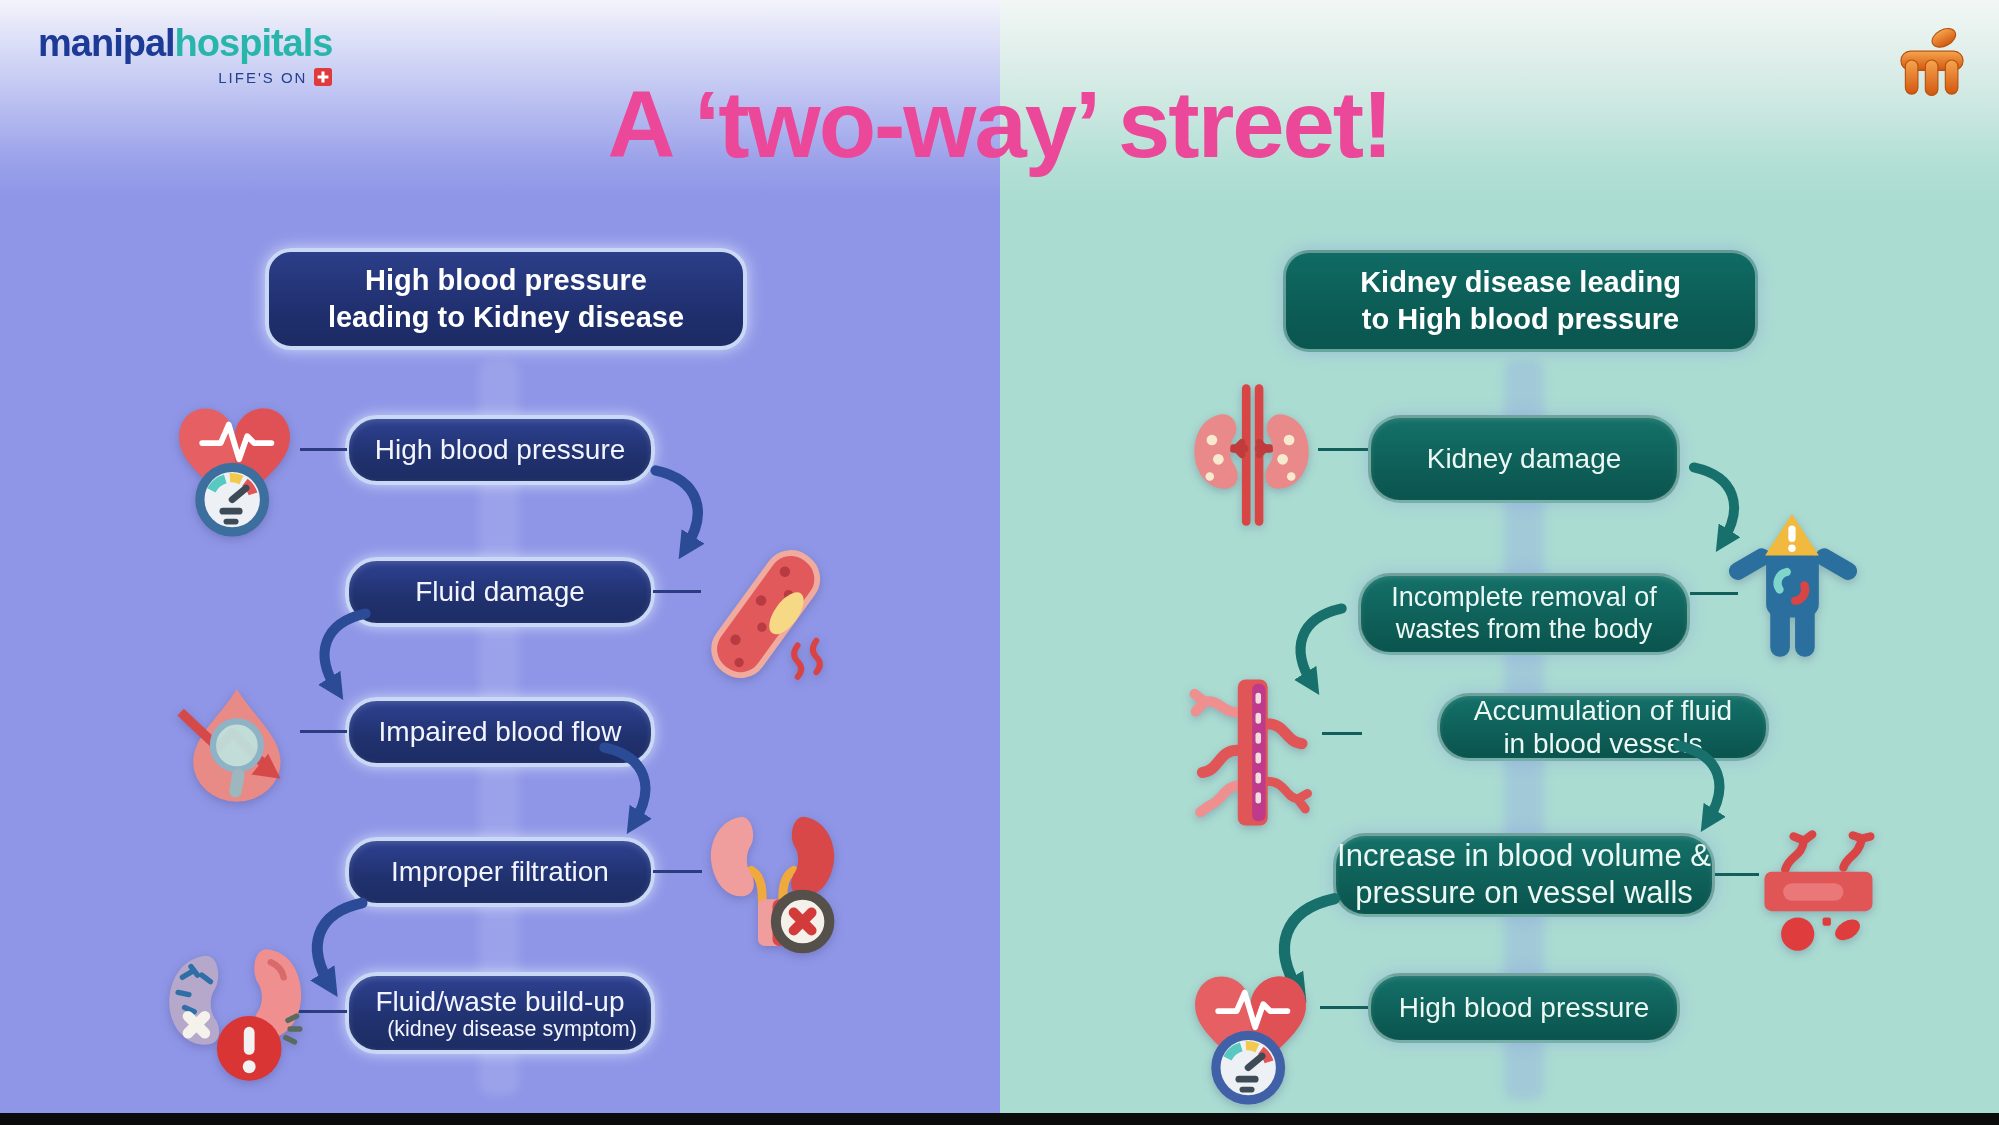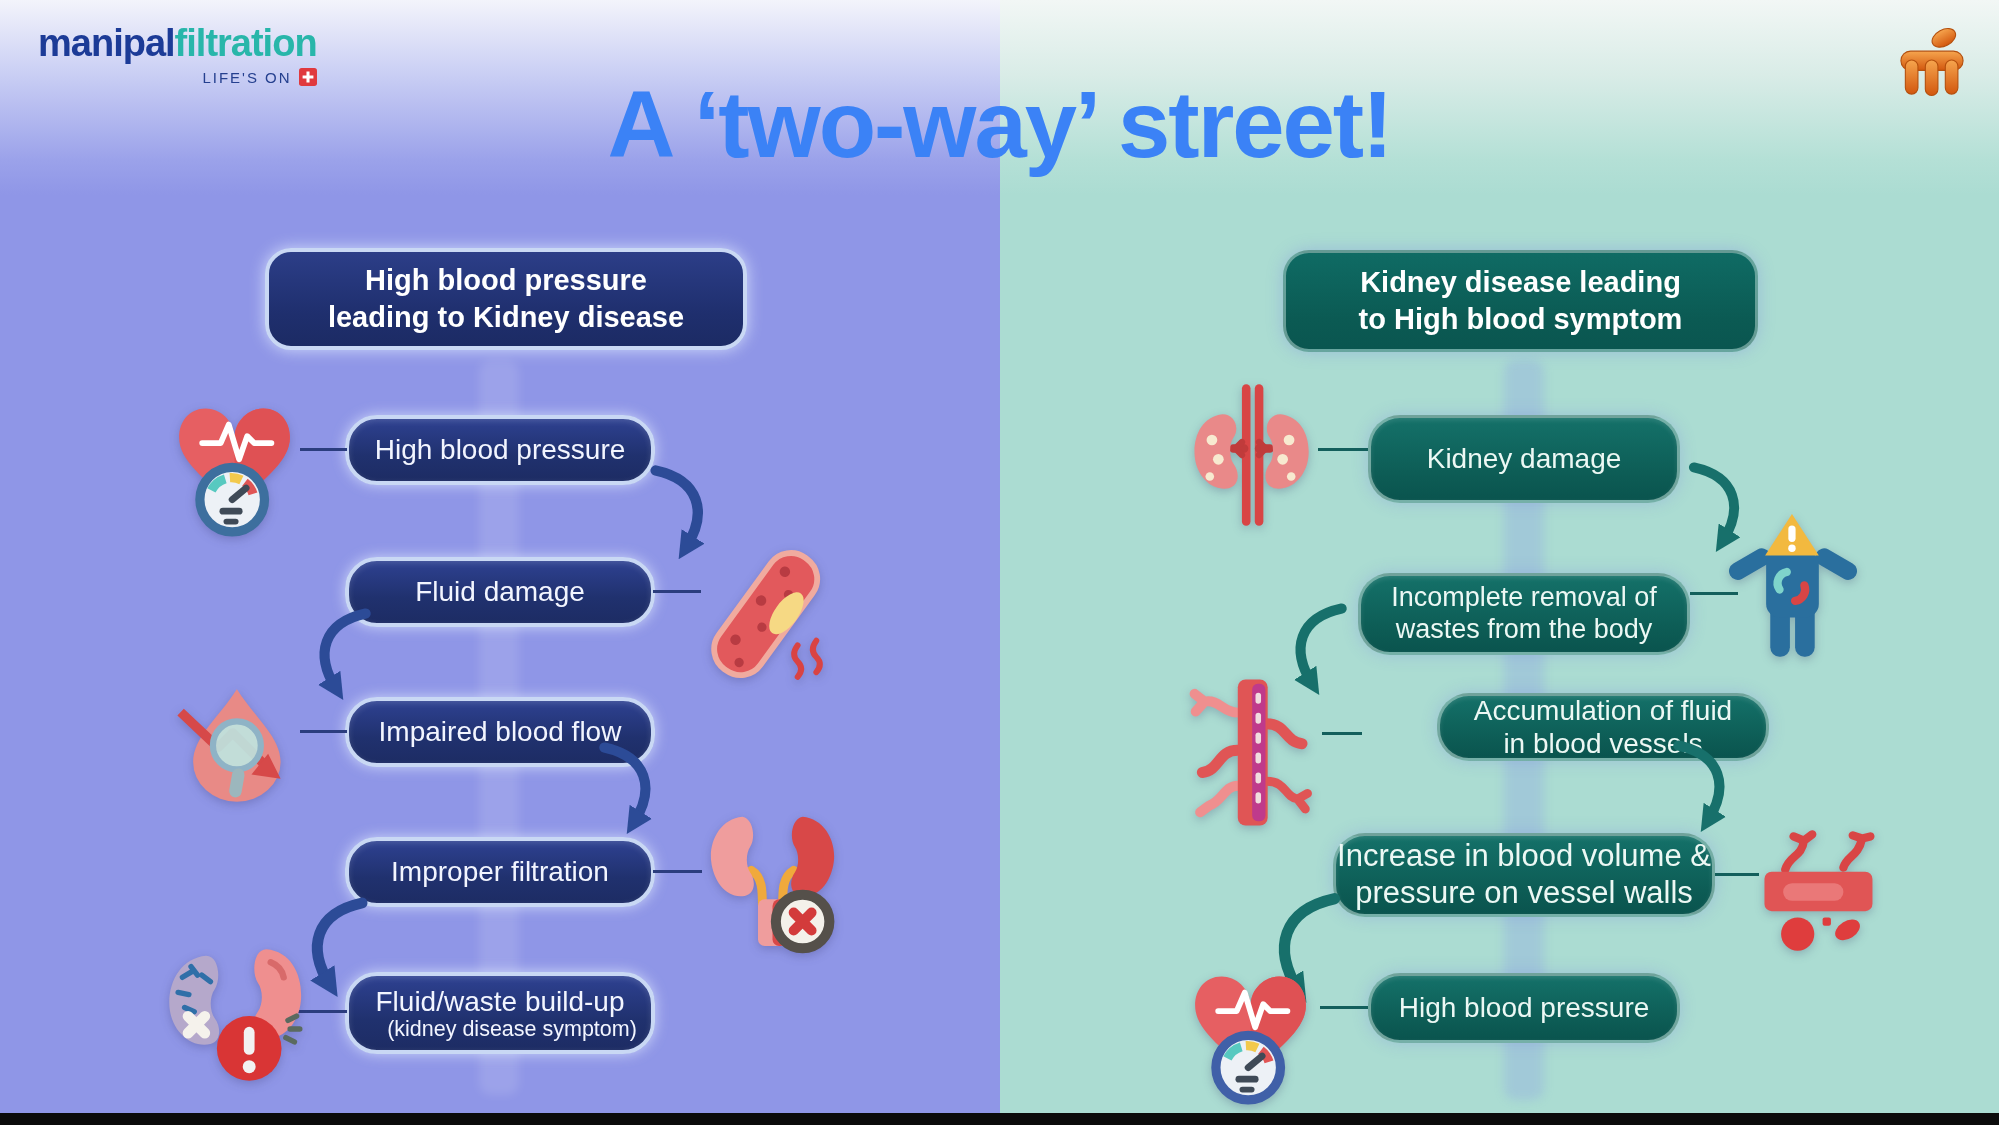--- a/index.html
+++ b/index.html
@@ -17,21 +17,21 @@
   .vstripe.r{left:1504px;top:360px;width:40px;height:740px;background:rgba(126,136,235,0.22);}
 
   
   .logo{position:absolute;left:38px;top:24px;}
   .logo-line{font-weight:bold;font-size:38px;letter-spacing:-1px;line-height:1;}
   .logo-line .p1{color:#1c3b97;} .logo-line .p2{color:#28b6aa;}
   .tagline-row{display:flex;justify-content:flex-end;align-items:center;gap:7px;margin-top:6px;}
   .tagline{color:#25408f;font-weight:normal;font-size:15px;letter-spacing:2px;}
 
   .title{position:absolute;left:0;top:76px;width:100%;text-align:center;
-    font-size:94px;font-weight:bold;color:#3b82f6;letter-spacing:-2px;line-height:1.05;}
+    font-size:94px;font-weight:bold;color:#ec4899;letter-spacing:-2px;line-height:1.05;}
 
   
   .hbox,.fbox{position:absolute;display:flex;flex-direction:column;justify-content:center;
     align-items:center;text-align:center;box-sizing:border-box;}
   .hbox{font-weight:bold;font-size:29px;line-height:1.28;color:#ffffff;border-radius:26px;}
   .hbox.left{background:linear-gradient(180deg,#2c3e88,#1f2f6e 65%,#1c2b64);
     border:4px solid #c9d8f4;box-shadow:0 0 16px rgba(225,235,255,.8);}
   .hbox.right{background:linear-gradient(180deg,#0f6b64,#0b5a53 70%,#0a5650);
     border:3px solid rgba(210,238,230,.45);box-shadow:0 0 16px rgba(120,130,225,.35);}
   .fbox{font-size:28px;line-height:1.18;color:#f2f5ff;border-radius:32px;}
@@ -67,21 +67,21 @@
         <path d="M0 0 L10 5 L0 10 Z" fill="#17706b"></path>
       </marker>
       <linearGradient id="og" x1="0" y1="0" x2="0" y2="1">
         <stop offset="0" stop-color="#f6a54e"></stop>
           <stop offset="1" stop-color="#d2570e"></stop>
       </linearGradient>
     </defs>
   </svg>
 
   <div class="logo">
-    <div class="logo-line"><span class="p1">manipal</span><span class="p2">filtration</span></div>
+    <div class="logo-line"><span class="p1">manipal</span><span class="p2">hospitals</span></div>
     <div class="tagline-row">
       <span class="tagline">LIFE'S ON</span>
       <span style="display:inline-block;width:18px;height:18px;">
         <svg viewBox="0 0 20 20" width="18" height="18">
             <rect x="0" y="0" width="20" height="20" rx="3" fill="#e0393e"></rect>
             <path d="M10 4 V16 M4 10 H16" stroke="#fff" stroke-width="3.4"></path>
           </svg>
       </span>
     </div>
   </div>
@@ -99,21 +99,21 @@
   </div>
 
   <div class="title">A ‘two-way’ street!</div>
 
   <div class="hbox left" style="left:265px;top:248px;width:482px;height:102px;">
     <span>High blood pressure</span>
     <span>leading to Kidney disease</span>
   </div>
   <div class="hbox right" style="left:1283px;top:250px;width:475px;height:102px;">
     <span>Kidney disease leading</span>
-    <span>to High blood symptom</span>
+    <span>to High blood pressure</span>
   </div>
 
   <div class="fbox left" style="left:345px;top:415px;width:310px;height:70px;">
     <span>High blood pressure</span>
   </div>
   <div class="fbox left" style="left:345px;top:557px;width:310px;height:70px;">
     <span>Fluid damage</span>
   </div>
   <div class="fbox left" style="left:345px;top:697px;width:310px;height:70px;">
     <span>Impaired blood flow</span>

